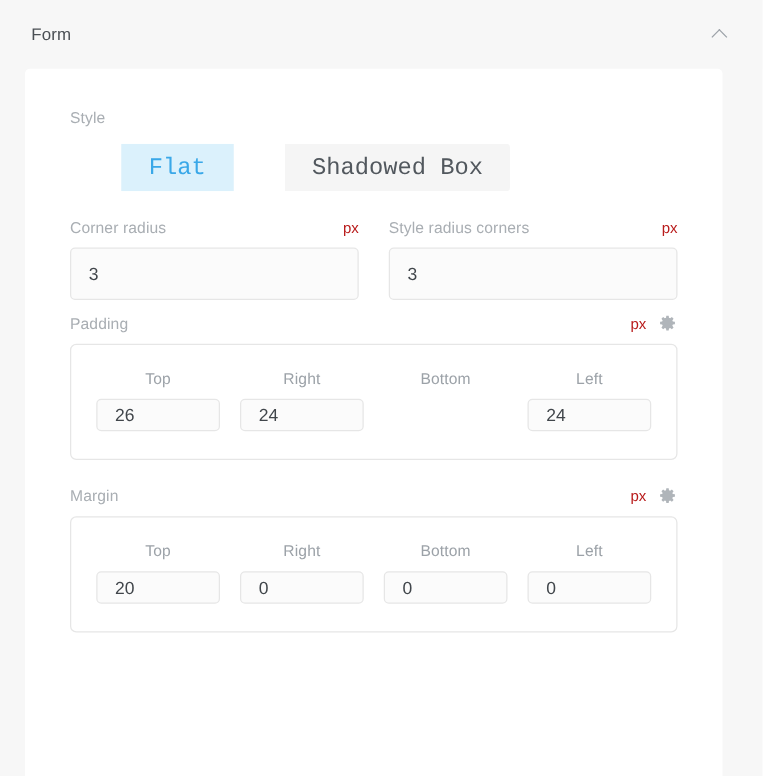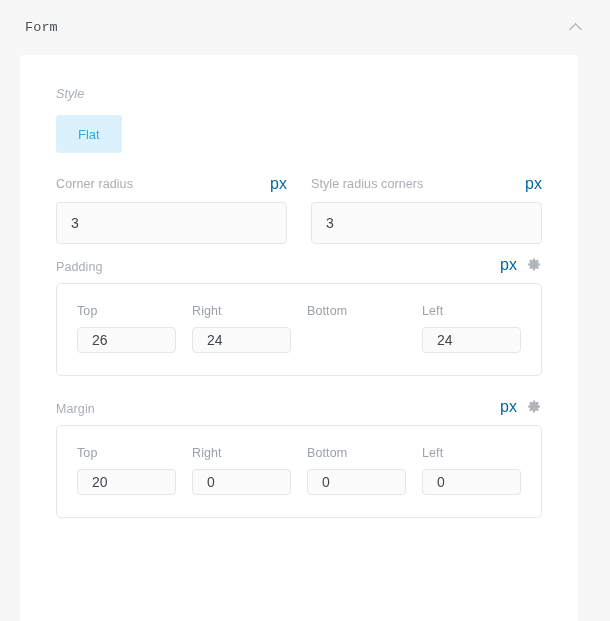--- a/index.html
+++ b/index.html
@@ -16,21 +16,20 @@
   }
 
   
   .panel-header {
     height: 55px;
     display: flex;
     align-items: center;
     justify-content: space-between;
     padding: 0 22px 0 25px;
     background: #f7f7f7;
-    font-family: Liberation Mono, monospace;
   }
   .panel-title {
     font-size: 13.5px;
     color: #4a4f54;
     letter-spacing: .1px;
   }
   .collapse-btn {
     width: 26px;
     height: 26px;
     display: flex;
@@ -62,38 +61,39 @@
 
   
   .field-label {
     font-size: 12.5px;
     color: #a9aeb3;
     letter-spacing: .1px;
   }
 
   
   .style-section { margin-bottom: 22px; }
-  .style-label { display: block; margin-bottom: 14px; font-style: italic; }
+  .style-label { display: block; margin-bottom: 14px; }
   .toggle-group {
     display: inline-flex;
     border-radius: 3px;
     overflow: hidden;
   }
   .toggle-btn {
     height: 38px;
     display: flex;
     align-items: center;
     justify-content: center;
-    font-size: 13px;
+    font-size: 19px;
     padding: 0 22px;
     background: #f5f5f5;
     color: #52585e;
     cursor: pointer;
     border: none;
-    font-family: Liberation Sans, sans-serif;
+    font-family: Liberation Mono, monospace;
+    margin-left: 41px;
   }
   .toggle-btn.active {
     background: #dbf1fc;
     color: #3aa8e8;
   }
   .toggle-btn:first-child { min-width: 64px; }
 
   
   .radius-row {
     display: flex;
@@ -101,22 +101,22 @@
     margin-bottom: 12px;
   }
   .radius-col { flex: 1; }
   .label-line {
     display: flex;
     align-items: center;
     justify-content: space-between;
     margin-bottom: 9px;
   }
   .unit {
-    font-size: 16px;
-    color: #0369a1;
+    font-size: 12px;
+    color: #b91c1c;
   }
   .text-input {
     width: 100%;
     height: 42px;
     background: #fbfbfb;
     border: 1px solid #e6e6e6;
     border-radius: 4px;
     padding: 0 14px;
     font-size: 14px;
     color: #41464b;
@@ -149,20 +149,21 @@
     border-radius: 5px;
     padding: 20px 20px 22px 20px;
     display: flex;
     gap: 16px;
   }
   .group-box .cell { flex: 1; }
   .cell-label {
     display: block;
     margin-bottom: 9px;
     color: #9ca2a8;
+    text-align: center;
   }
   .num-input {
     width: 100%;
     height: 26px;
     background: #fbfbfb;
     border: 1px solid #e6e6e6;
     border-radius: 4px;
     padding: 0 14px;
     font-size: 14px;
     color: #41464b;
@@ -179,20 +180,21 @@
     <span class="chevron-up"></span>
   </span>
 </div>
 
 <div class="card">
 
   <div class="style-section">
     <span class="field-label style-label">Style</span>
     <div class="toggle-group">
       <button class="toggle-btn active">Flat</button>
+      <button class="toggle-btn">Shadowed Box</button>
     </div>
   </div>
 
   <div class="radius-row">
     <div class="radius-col">
       <div class="label-line">
         <span class="field-label">Corner radius</span>
         <span class="unit">px</span>
       </div>
       <input class="text-input" type="text" value="3" style="">

